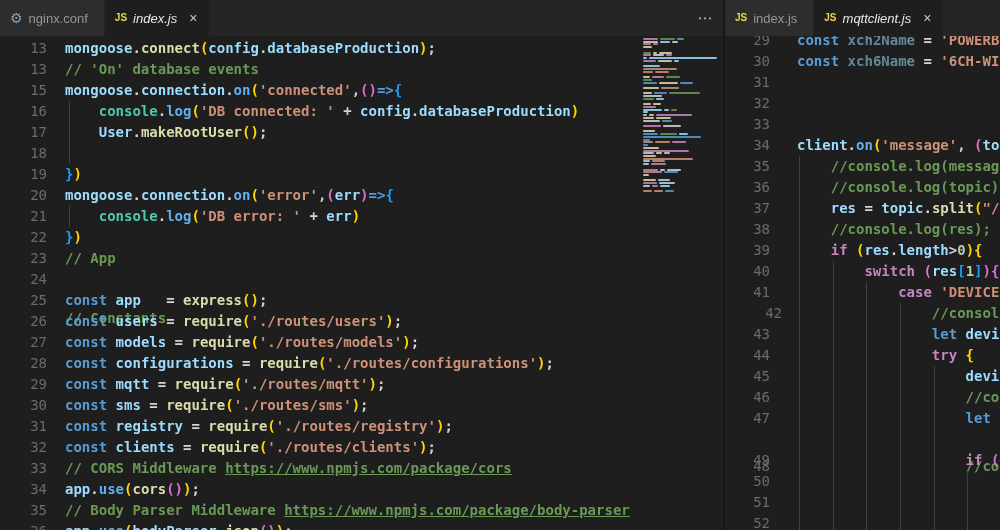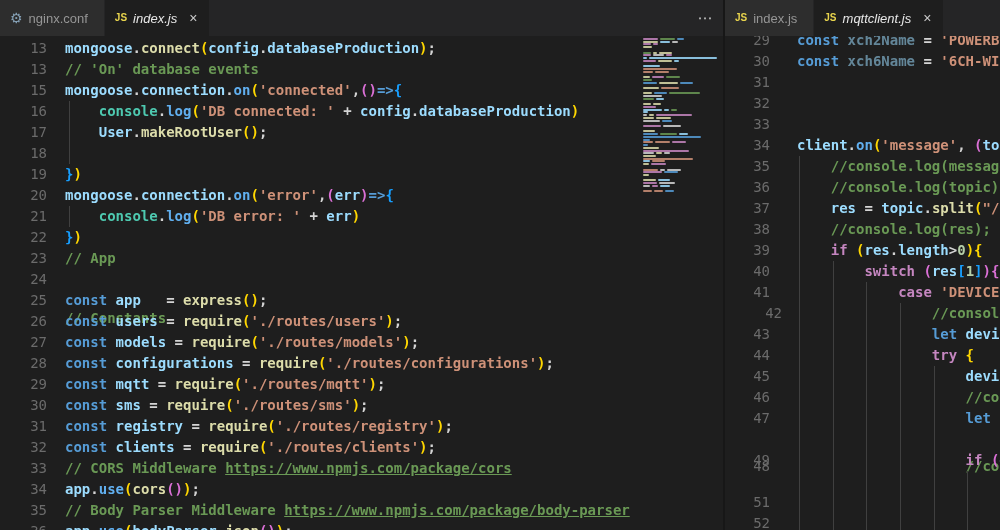--- a/index.html
+++ b/index.html
@@ -228,20 +228,21 @@
     <div class="code-line" style="top: 225px;"><span class="linenum" style="left: 0px; width: 45px;">40</span><span class="codetext" style="left: 72px;"><span class="tk-p">        </span><span class="tk-c">switch</span><span class="tk-p"> </span><span class="tk-b2">(</span><span class="tk-v">res</span><span class="tk-b3">[</span><span class="tk-n">1</span><span class="tk-b3">]</span><span class="tk-b2">)</span><span class="tk-b2">{</span></span></div>
     <div class="code-line" style="top: 246px;"><span class="linenum" style="left: 0px; width: 45px;">41</span><span class="codetext" style="left: 72px;"><span class="tk-p">            </span><span class="tk-c">case</span><span class="tk-p"> </span><span class="tk-s">'DEVICES':</span></span></div>
     <div class="code-line" style="top: 267px;"><span class="linenum" style="left: 12px; width: 45px;">42</span><span class="codetext" style="left: 72px;"><span class="tk-p">                </span><span class="tk-cm">//console</span></span></div>
     <div class="code-line" style="top: 288px;"><span class="linenum" style="left: 0px; width: 45px;">43</span><span class="codetext" style="left: 72px;"><span class="tk-p">                </span><span class="tk-k">let</span><span class="tk-p"> </span><span class="tk-v">device</span></span></div>
     <div class="code-line" style="top: 309px;"><span class="linenum" style="left: 0px; width: 45px;">44</span><span class="codetext" style="left: 72px;"><span class="tk-p">                </span><span class="tk-c">try</span><span class="tk-p"> </span><span class="tk-b1">{</span></span></div>
     <div class="code-line" style="top: 330px;"><span class="linenum" style="left: 0px; width: 45px;">45</span><span class="codetext" style="left: 72px;"><span class="tk-p">                    </span><span class="tk-v">device</span></span></div>
     <div class="code-line" style="top: 351px;"><span class="linenum" style="left: 0px; width: 45px;">46</span><span class="codetext" style="left: 72px;"><span class="tk-p">                    </span><span class="tk-cm">//conso</span></span></div>
     <div class="code-line" style="top: 372px;"><span class="linenum" style="left: 0px; width: 45px;">47</span><span class="codetext" style="left: 72px;"><span class="tk-p">                    </span><span class="tk-k">let</span><span class="tk-p"> </span><span class="tk-v">b</span></span></div>
     <div class="code-line" style="top: 393px; margin-top: 27px;"><span class="linenum" style="left: 0px; width: 45px;">48</span><span class="codetext" style="left: 72px;"><span class="tk-p">                    </span><span class="tk-cm">//conso</span></span></div>
     <div class="code-line" style="top: 414px;"><span class="linenum" style="left: 0px; width: 45px;">49</span><span class="codetext" style="left: 72px;"><span class="tk-p">                    </span><span class="tk-c">if</span><span class="tk-p"> </span><span class="tk-b2">(</span><span class="tk-v">d</span></span></div>
+    <div class="code-line" style="top: 435px;"><span class="linenum" style="left: 0px; width: 45px;">50</span><span class="codetext" style="left: 72px;"><span class="tk-p">                        </span><span class="tk-f">f</span></span></div>
     <div class="code-line" style="top: 456px;"><span class="linenum" style="left: 0px; width: 45px;">51</span><span class="codetext" style="left: 72px;"><span class="tk-p">                        </span><span class="tk-c">c</span></span></div>
     <div class="code-line" style="top: 477px;"><span class="linenum" style="left: 0px; width: 45px;">52</span><span class="codetext" style="left: 72px;"><span class="tk-p">                        </span><span class="tk-v">i</span></span></div>
     <div class="guide" style="left: 74px; top: 120px; height: 410px;"></div>
     <div class="guide" style="left: 108px; top: 225px; height: 305px;"></div>
     <div class="guide" style="left: 141px; top: 246px; height: 284px;"></div>
     <div class="guide" style="left: 175px; top: 267px; height: 263px;"></div>
     <div class="guide" style="left: 209px; top: 330px; height: 200px;"></div>
     <div class="guide" style="left: 242px; top: 435px; height: 95px;"></div>
   </div>
 

